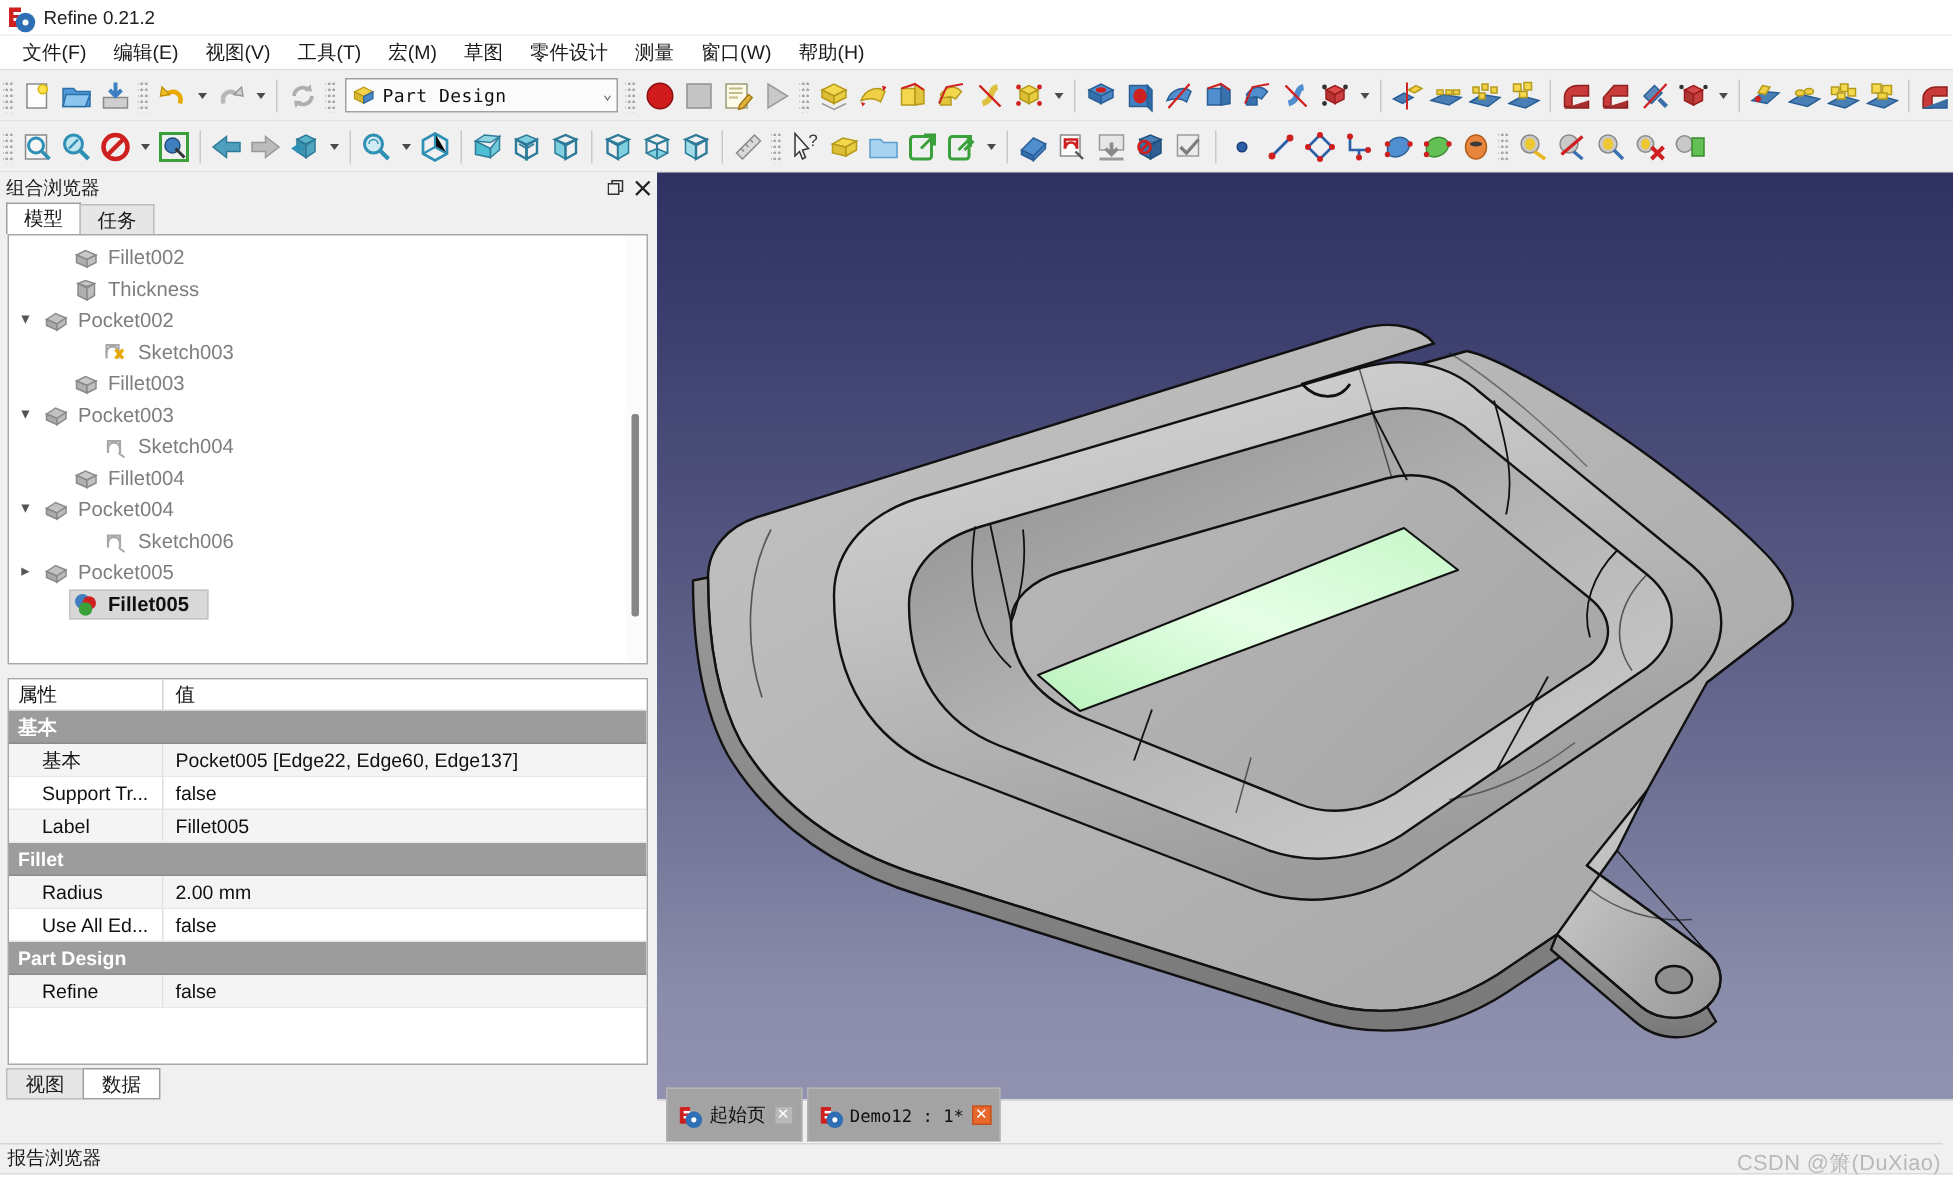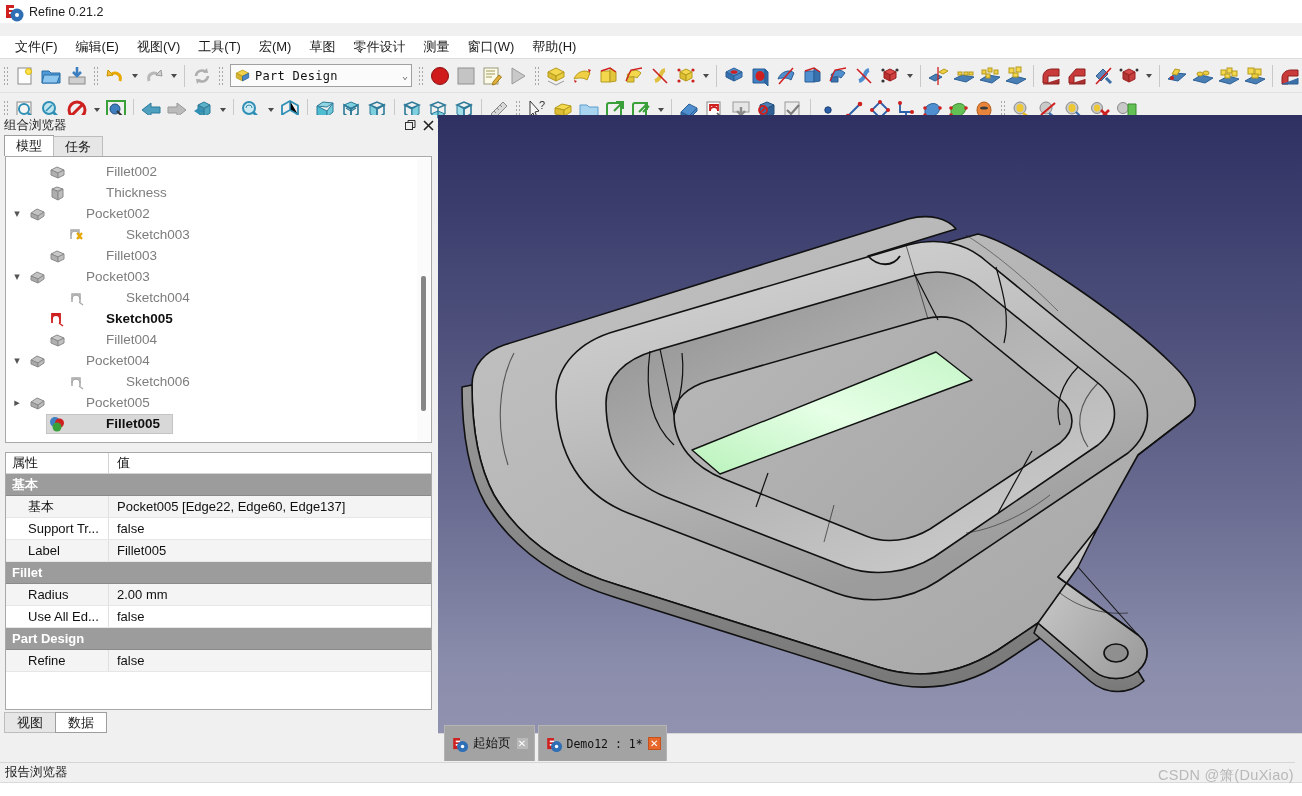--- a/index.html
+++ b/index.html
@@ -39,21 +39,20 @@
   .fc-logo .gear::after {
     content: ""; position: absolute; left: 3px; top: 3px; width: 4px; height: 4px;
     border-radius: 50%; background: #ffffff;
   }
 
   
   .menubar {
     height: 23px; background: #ffffff; display: flex; align-items: center;
     padding-left: 6px; font-size: 13px; color: #1a1a1a;
     border-bottom: 1px solid #dcdcdc;
-    margin-top: 12px;
   }
   .menubar .mi { padding: 2px 9px; cursor: default; white-space: nowrap; }
 
   
   .toolbar-row {
     height: 34px; background: #f0f0f0; display: flex; align-items: center;
     border-bottom: 1px solid #e2e2e2;
   }
   .tb-group { display: flex; align-items: center; height: 30px; }
   .grip {
@@ -111,21 +110,21 @@
   }
   .tree { padding: 4px 0 0 0; }
   .tree-row { display: flex; align-items: center; height: 21px; padding-left: 2px; }
   .tree-row .arrow {
     width: 18px; text-align: center; color: #555; font-size: 11px; flex:none; line-height: 1;
   }
   .tree-row .nodeico { width: 18px; height: 16px; margin-right: 5px; flex:none; }
   .tree-row .lbl { font-size: 13.5px; color: #7d7d7d; white-space: nowrap; }
   .tree-row.strong .lbl { color: #101010; font-weight: bold; }
   .tree-row.selected .selbox { background: #d8d8d8; border: 1px solid #c4c4c4; }
-  .selbox { display: flex; padding: 1px 12px 1px 2px; border: 1px solid transparent; gap: 34px; }
+  .selbox { display: flex; padding: 1px 12px 1px 2px; border: 1px solid transparent; }
 
   .tree-scroll {
     position: absolute; right: 1px; top: 1px; width: 13px; bottom: 1px; background: #fbfbfb;
   }
   .tree-scroll .thumb {
     position: absolute; left: 4px; width: 5px; top: 118px; height: 135px; background: #868686; border-radius: 2px;
   }
 
   
   .prop-wrap {
@@ -945,32 +944,20 @@
             <div class="tree-row">
               <div style="width: 40px; flex: 0 0 auto;"></div>
               <div class="arrow"></div>
               <div class="selbox">
                 <span class="nodeico"><svg width="17" height="16" viewBox="0 0 17 16">
                     <path d="M3 12V4h8v8" fill="none" stroke="#a8a8a8" stroke-width="1.5"></path>
                     <path d="M3 9a4 4 0 0 1 8 0" fill="none" stroke="#a8a8a8" stroke-width="1.5"></path>
                     <path d="M10 12l4 3" stroke="#a8a8a8" stroke-width="1.3"></path>
                   </svg></span>
                 <span class="lbl">Sketch004</span>
-              </div>
-            </div>
-            <div class="tree-row strong">
-              <div style="width: 20px; flex: 0 0 auto;"></div>
-              <div class="arrow"></div>
-              <div class="selbox">
-                <span class="nodeico"><svg width="17" height="16" viewBox="0 0 17 16">
-                    <path d="M3 12V3h8v9" fill="none" stroke="#cf2020" stroke-width="1.8"></path>
-                    <path d="M3 8a4 4 0 0 1 8 0" fill="none" stroke="#cf2020" stroke-width="1.8"></path>
-                    <path d="M10 12l4 3" stroke="#cf2020" stroke-width="1.4"></path>
-                  </svg></span>
-                <span class="lbl">Sketch005</span>
               </div>
             </div>
             <div class="tree-row">
               <div style="width: 20px; flex: 0 0 auto;"></div>
               <div class="arrow"></div>
               <div class="selbox">
                 <span class="nodeico"><svg width="17" height="16" viewBox="0 0 17 16">
                     <path d="M2 6l6-3 7 3-6 3z" fill="#c9c9c9" stroke="#8a8a8a"></path>
                     <path d="M2 6v5l7 3V9z" fill="#b0b0b0" stroke="#8a8a8a"></path>
                     <path d="M15 6v5l-6 3V9z" fill="#c0c0c0" stroke="#8a8a8a"></path>

